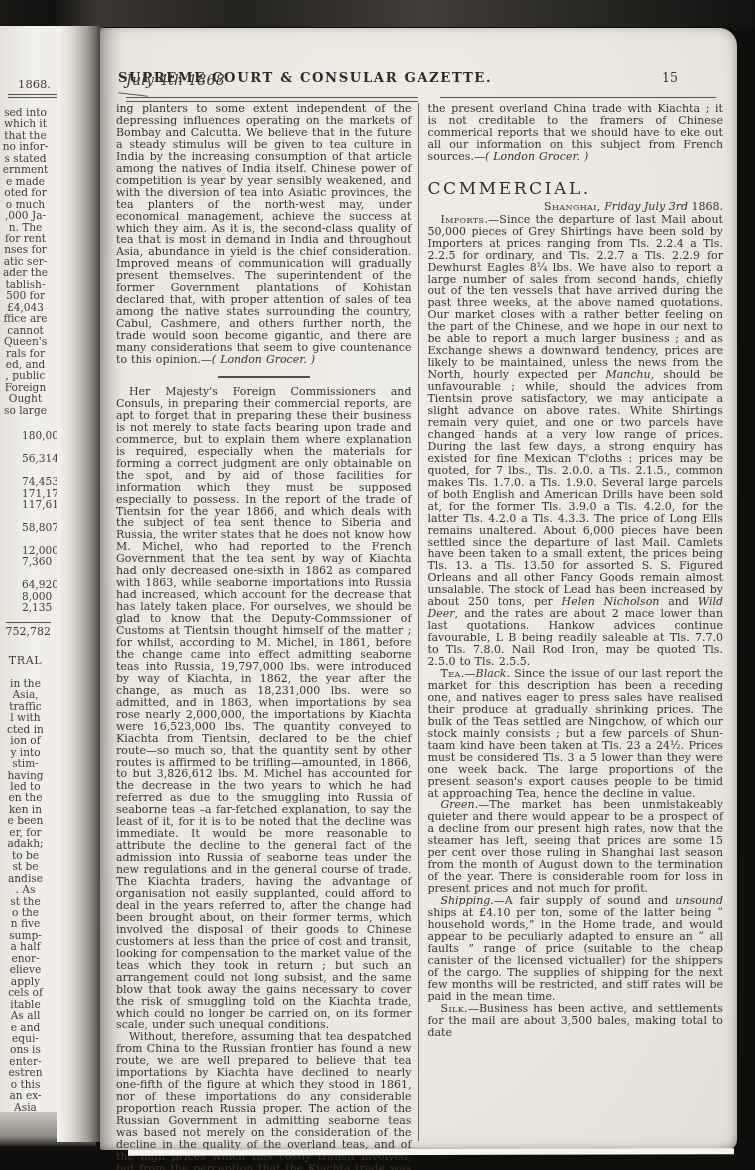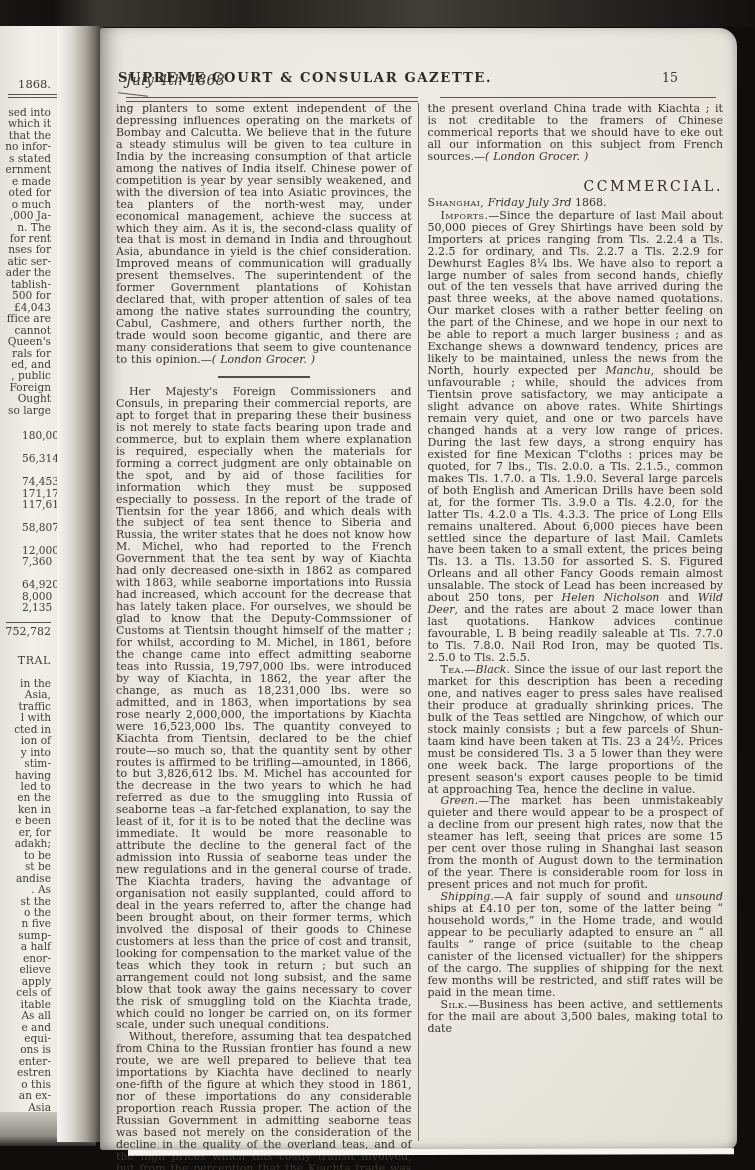--- a/index.html
+++ b/index.html
@@ -16,21 +16,21 @@
   
   .prev-page{
     position:absolute;left:0;top:26px;width:58px;height:1092px;
     background:linear-gradient(90deg,#e3e1da 0%,#f2f0ea 55%,#eeece5 100%);
     color:#413c34;
   }
   .pp-year{ text-align:right;padding-right:7px;margin-top:52px;font-size:11.5px;line-height:12px;}
   .pp-rule{ margin:4px 0 9px auto;width:50px;height:2px;
     border-top:1px solid #56524a;border-bottom:1px solid #56524a;}
   .pp-frag{
-    font-size:10.6px;line-height:11.45px;text-align:right;padding-right:7px;
+    font-size:10.6px;line-height:11.45px;text-align:center;padding-right:7px;
     white-space:pre-line;color:#433e36;
   }
   .pp-figs{margin-top:14px;margin-left:22px;}
   .pp-total{text-align:right;padding-right:7px;margin-top:9px;font-size:11px;}
   .pp-total span{display:inline-block;border-top:1px solid #56524a;padding-top:2px;}
   .pp-head{margin-top:17px;font-size:11px;letter-spacing:0.6px;}
   .pp-bottom{margin-top:11px;}
   .below-strip{position:absolute;left:0;top:1112px;width:96px;height:34px;
     background:linear-gradient(180deg,#c9c6bf 0%,#8f8c85 70%,#2a2824 100%);}
   
@@ -69,23 +69,23 @@
   p.just{
     text-align:justify;margin:0;font-size:11px;line-height:11.95px;
     color:#39342c;word-spacing:0.05em;
   }
   .ind{text-indent:13px;}
   .i{font-style:italic;}
   .sc{font-variant:small-caps;letter-spacing:0.4px;}
   .sect-rule{width:92px;height:2px;background:#524d45;margin:10px auto 8px;}
   .art-head{margin:0 0 7px;text-align:center;font-size:12.2px;font-weight:700;
     letter-spacing:0.9px;color:#332e27;}
-  .sect-head{margin:15px 0 2px;text-align:right;font-size:14px;font-weight:400;
+  .sect-head{margin:15px 0 2px;text-align:left;font-size:17px;font-weight:400;
     letter-spacing:2.6px;color:#332e27;}
-  .dateline{margin:0 0 1px;text-align:left;font-size:11px;color:#39342c;}
+  .dateline{margin:0 0 1px;text-align:right;font-size:11px;color:#39342c;}
 </style>
 </head>
 <body>
 
 <div class="top-band"></div>
 
 <div class="prev-page">
   <div class="pp-year">1868.</div>
   <div class="pp-rule"></div>
   <div class="pp-frag">sed into

